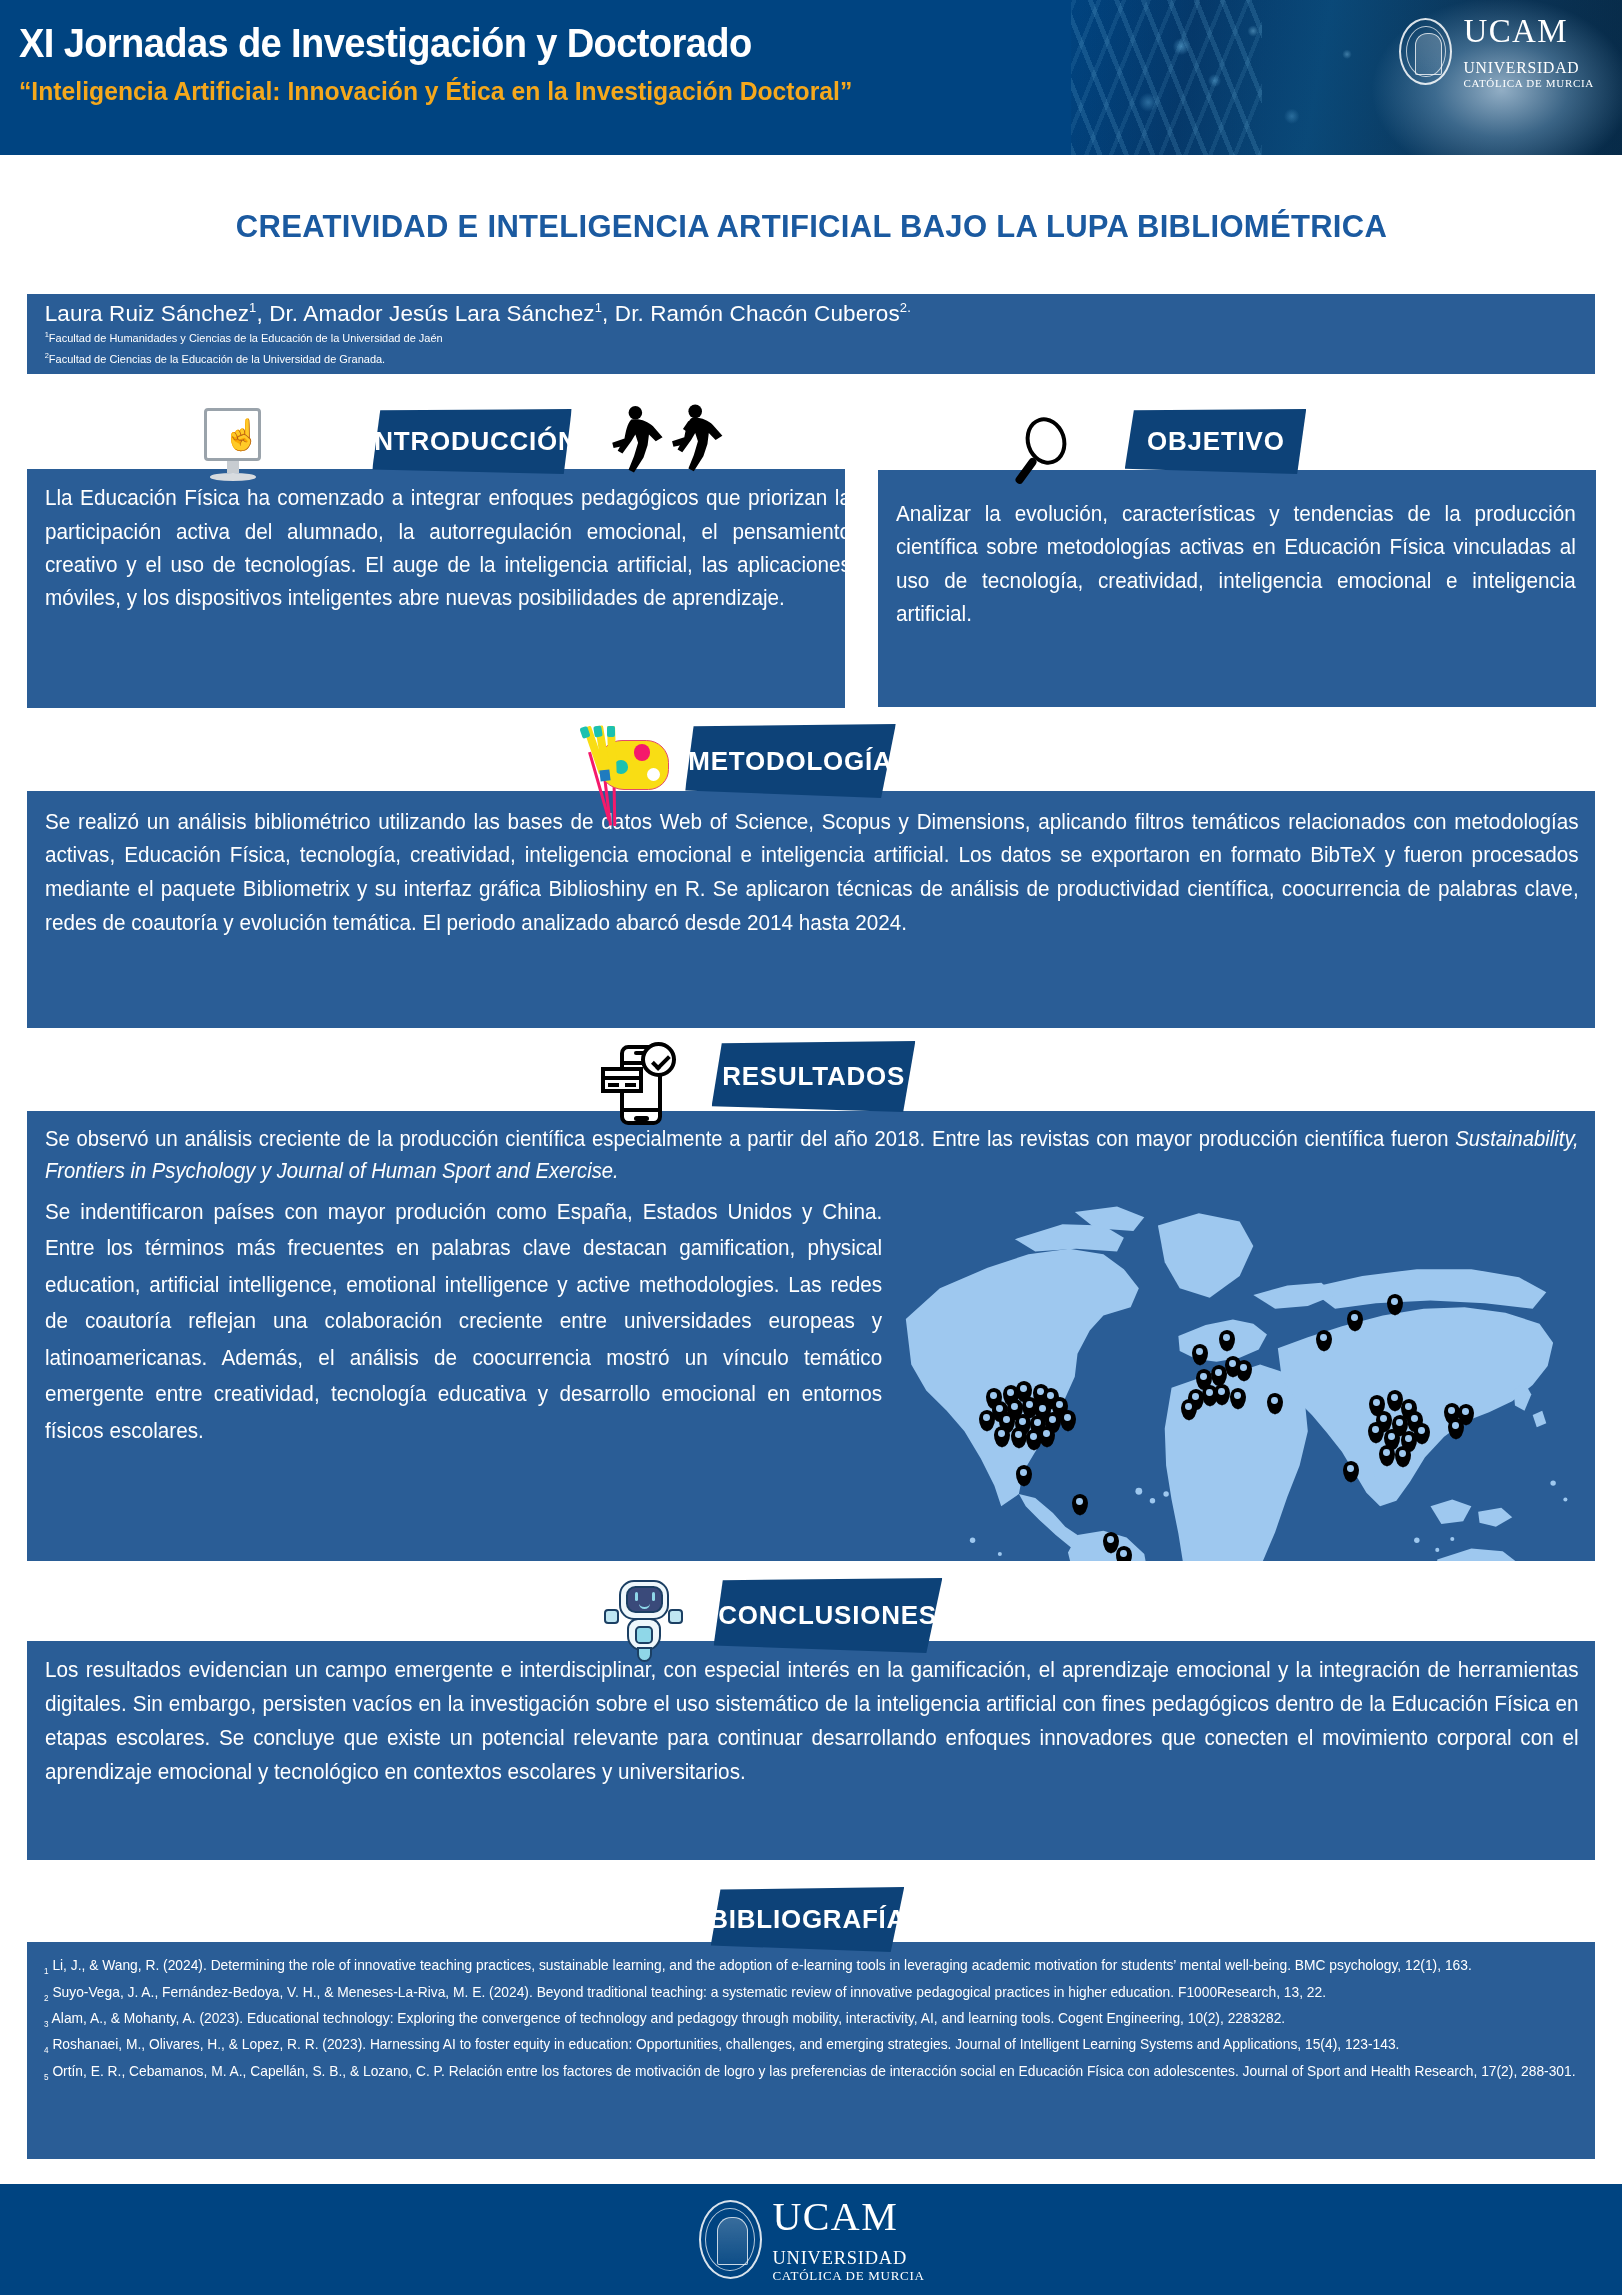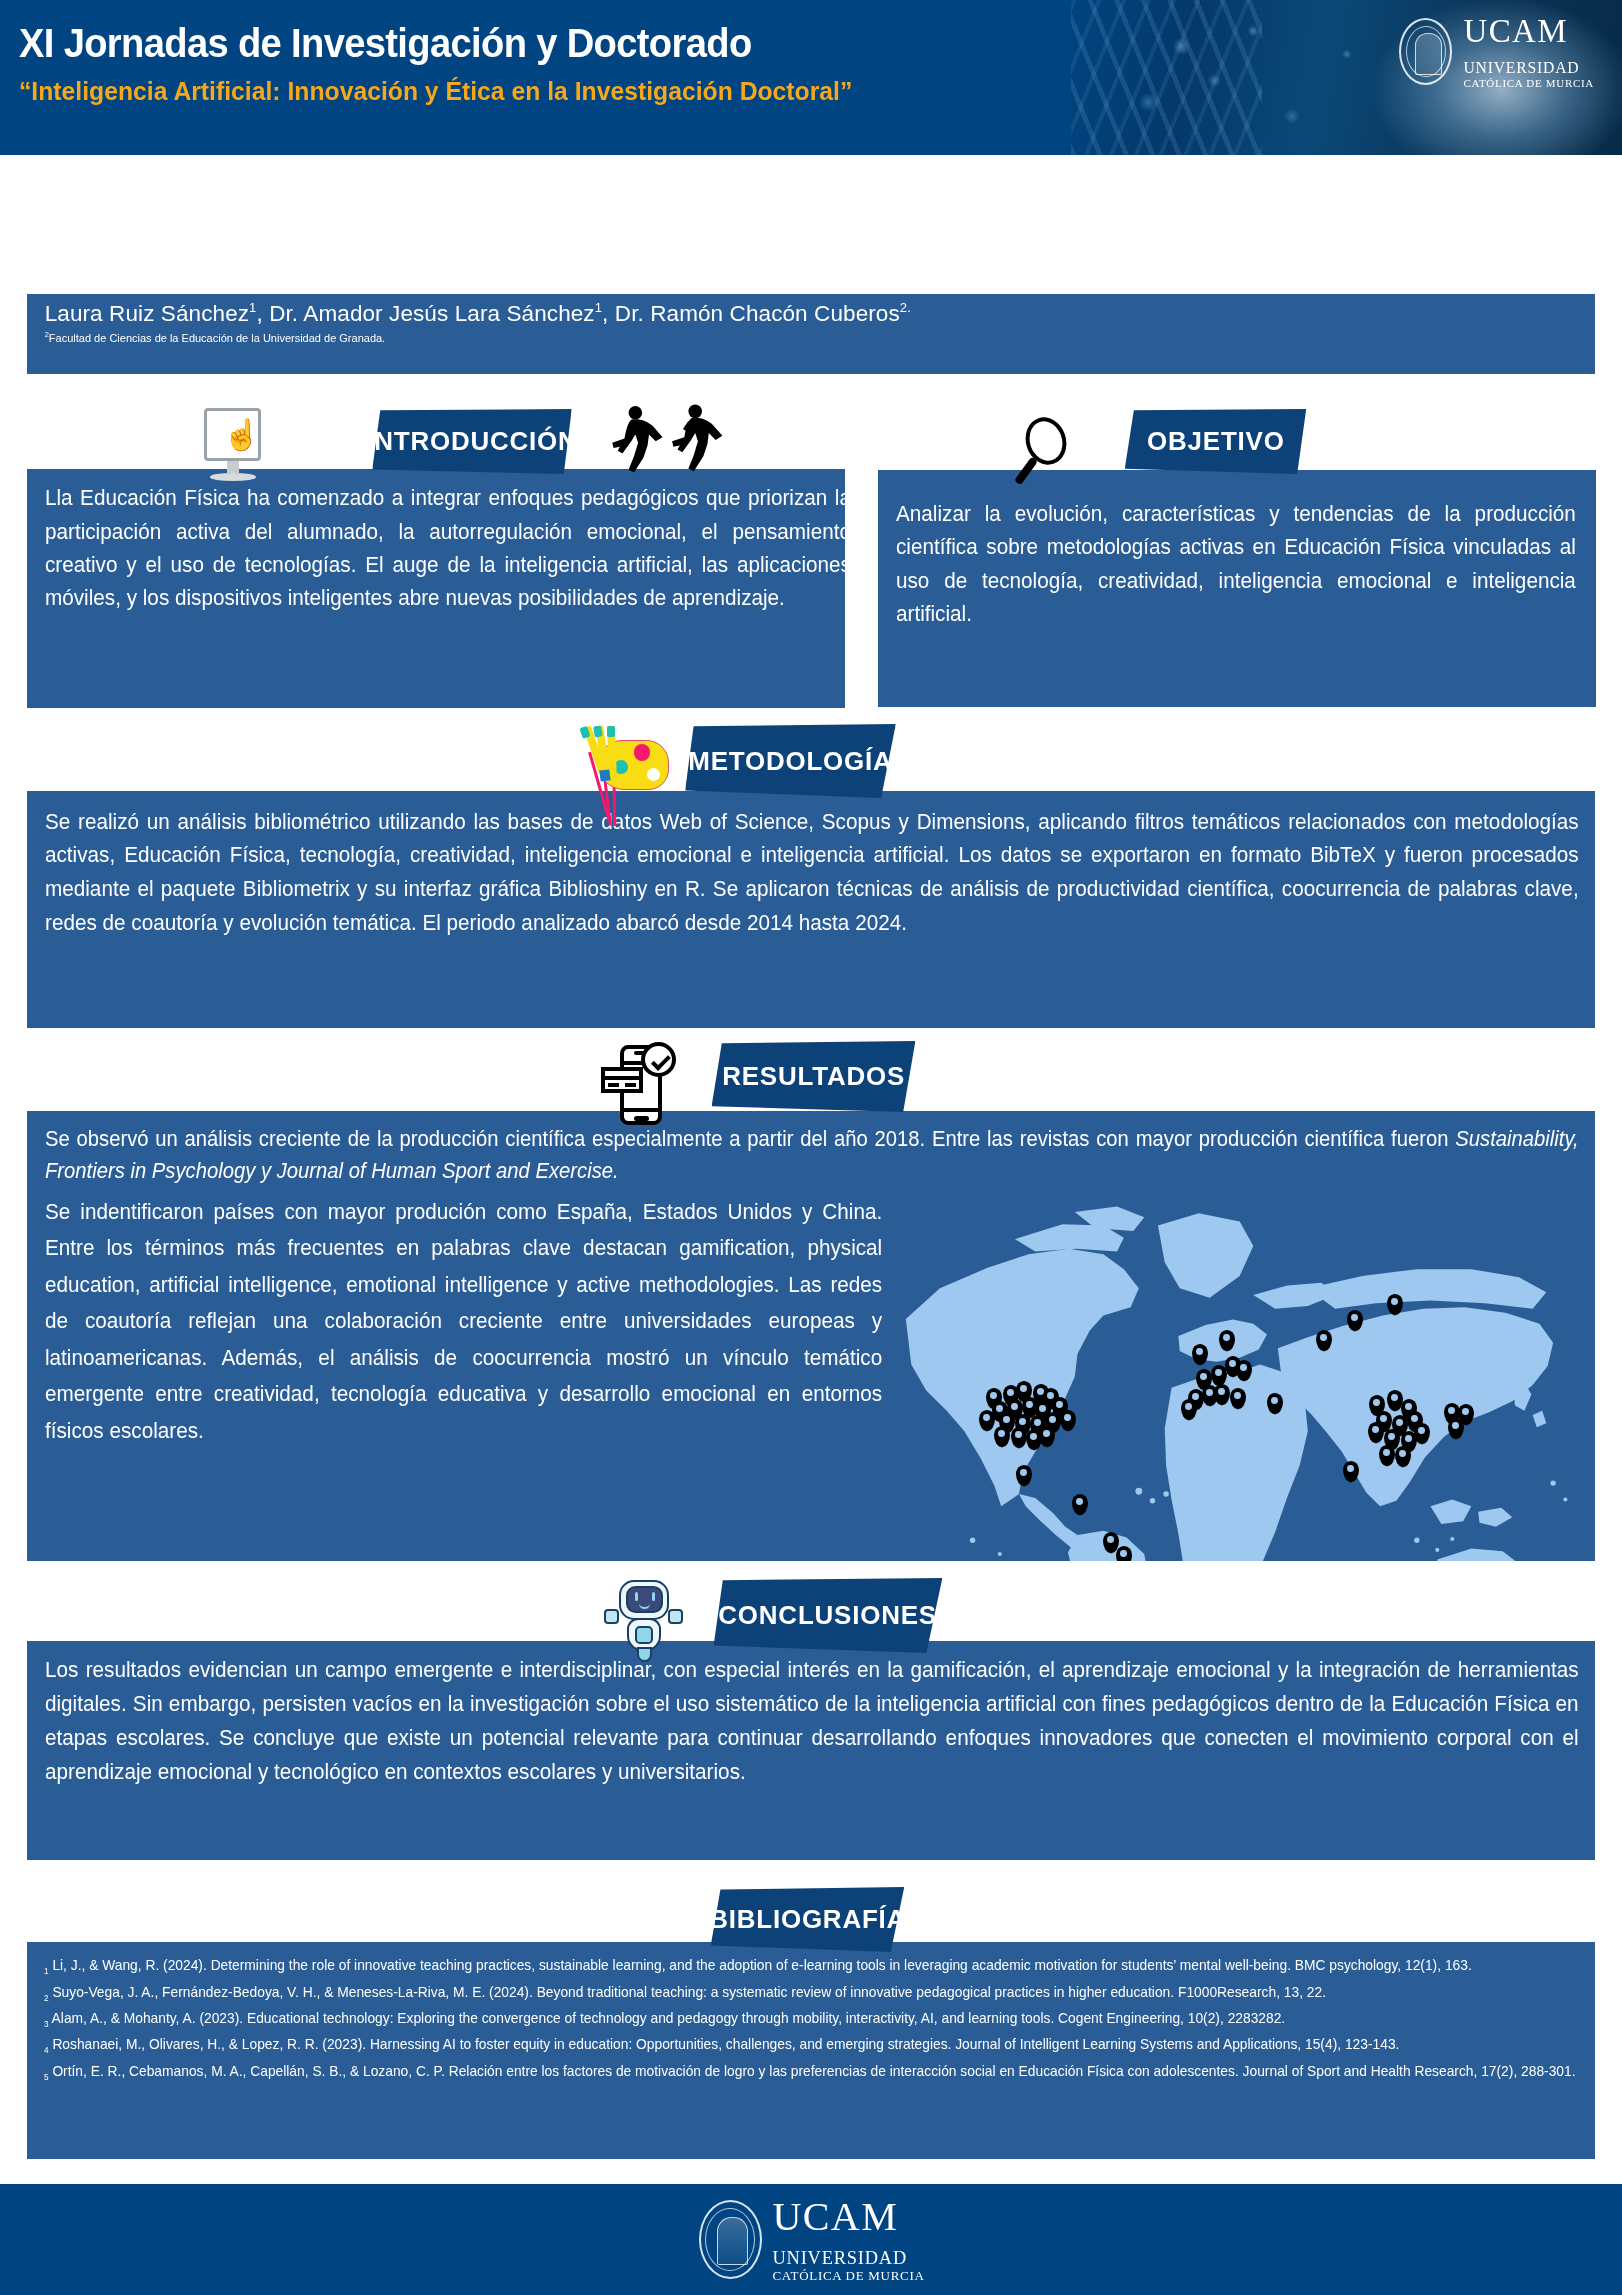--- a/index.html
+++ b/index.html
@@ -335,27 +335,29 @@
         <div class="ucam-w1">UCAM</div>
         <div class="ucam-w2">UNIVERSIDAD</div>
         <div class="ucam-w3">CATÓLICA DE MURCIA</div>
       </div>
     </div>
   </div>
 
   <div class="title-block">
     <div class="poster-title">
       <br>
+      <span>CREATIVIDAD E INTELIGENCIA ARTIFICIAL BAJO LA LUPA BIBLIOMÉTRICA</span>
     </div>
   </div>
 
   <div class="author-bar">
     <div class="authors">
       Laura Ruiz Sánchez<sup>1</sup>, Dr. Amador Jesús Lara Sánchez<sup>1</sup>, Dr. Ramón Chacón Cuberos<sup>2.</sup>
     </div>
+    <div class="affil"><sup>1</sup>Facultad de Humanidades y Ciencias de la Educación de la Universidad de Jaén</div>
     <div class="affil"><sup>2</sup>Facultad de Ciencias de la Educación de la Universidad de Granada.</div>
   </div>
 
   <div class="icon-wrap" style="left:192px; top:408px;">
     <div class="monitor">
       <div class="screen"></div>
       <div class="hand">☝</div>
       <div class="neck"></div>
       <div class="base"></div>
     </div>

